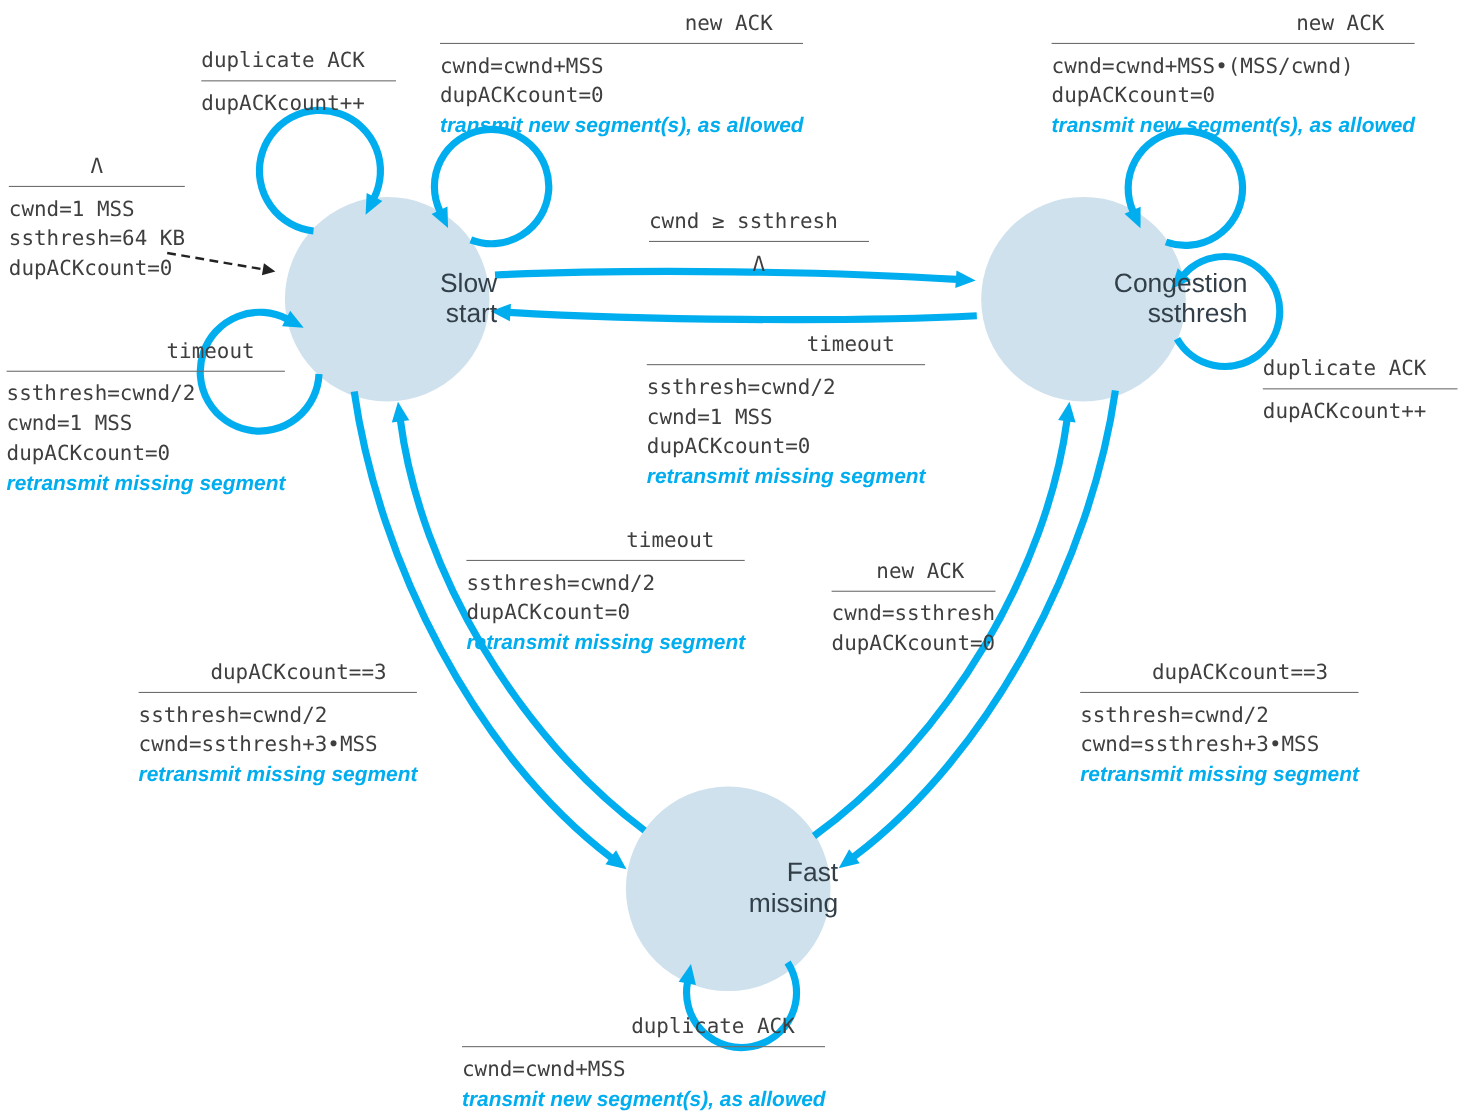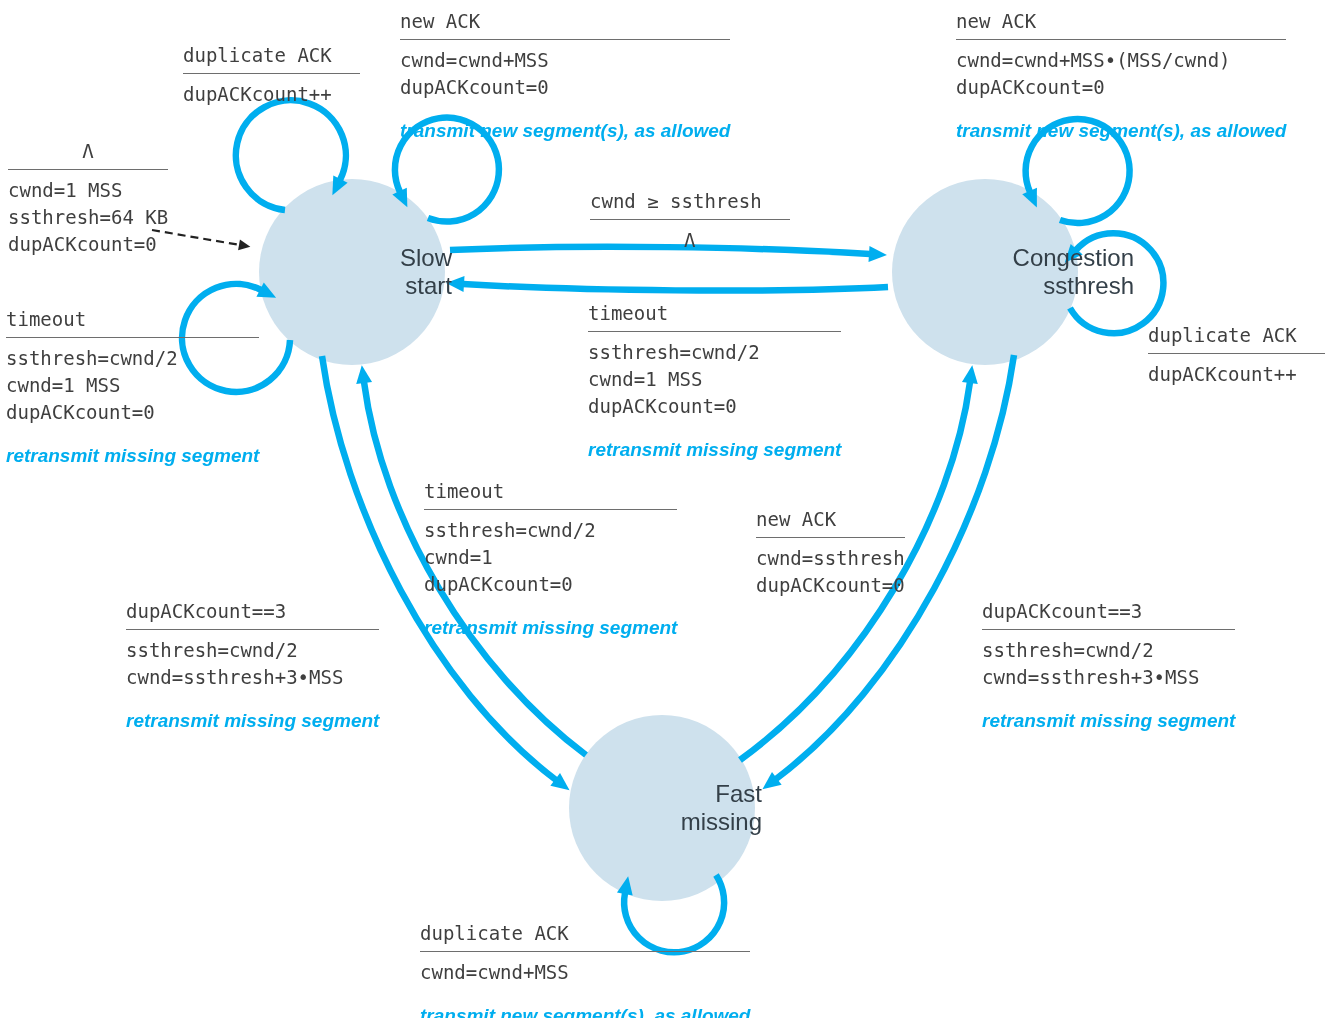--- a/index.html
+++ b/index.html
@@ -18,26 +18,26 @@
   .edge-dashed{fill:none;stroke:#222;stroke-width:2.2;stroke-dasharray:8 5;}
   .state-circle{fill:var(--state-fill);}
   .arrowhead{fill:var(--accent);}
   .arrowhead-dark{fill:#222;}
   .state-label{position:absolute;width:200px;text-align:right;color:var(--state-text);
                font-size:24px;line-height:28px;}
   .note{position:absolute;width:max-content;
         font-family:"DejaVu Sans Mono","Liberation Mono",monospace;
         font-size:19px;line-height:27px;color:var(--mono-text);}
   .note .cond{display:block;padding:0 28px 4px 0;margin-bottom:7px;
-              border-bottom:1.6px solid var(--underline);}
+              border-bottom:1.6px solid var(--underline);text-align:right;}
   .note .cond.center{text-align:center;padding-right:0;}
   .note .act{display:block;}
   .note .act.center{text-align:center;}
   .note .em{display:block;font-family:"Liberation Sans",sans-serif;font-style:italic;
-            font-weight:bold;color:var(--accent);font-size:19px;margin-top:16px;}
+            font-weight:bold;color:var(--accent);font-size:19px;margin-top:0;}
 </style>
 </head>
 <body>
 
 <div class="canvas">
 
   <svg class="layer" width="1334" height="1018" viewBox="0 0 1334 1018">
     <defs>
       <marker id="ah" viewBox="0 0 20 20" refX="2" refY="10" markerWidth="20" markerHeight="20" orient="auto" markerUnits="userSpaceOnUse">
         <path d="M1,2 L19,10 L1,18 Z" class="arrowhead"></path>
@@ -129,21 +129,20 @@
   </div>
 
   <div class="note" style="left:1148px;top:322px;">
     <span class="cond">duplicate ACK</span>
     <span class="act">dupACKcount++</span>
   </div>
 
   <div class="note" style="left:424px;top:478px;">
     <span class="cond">timeout</span>
     <span class="act">ssthresh=cwnd/2</span>
-    <span class="act">cwnd=1</span>
     <span class="act">dupACKcount=0</span>
     <span class="em">retransmit missing segment</span>
   </div>
 
   <div class="note" style="left:756px;top:506px;">
     <span class="cond">new ACK</span>
     <span class="act">cwnd=ssthresh</span>
     <span class="act">dupACKcount=0</span>
   </div>
 

